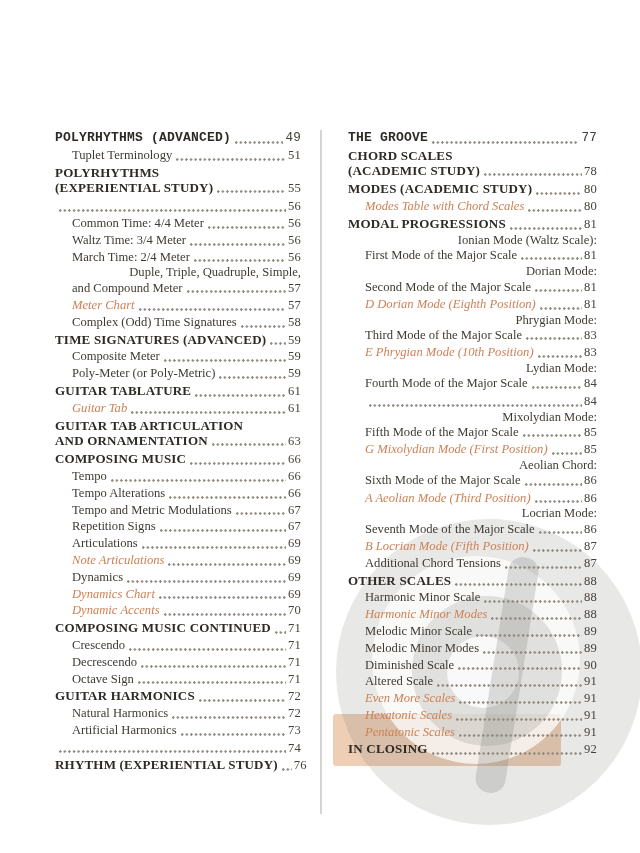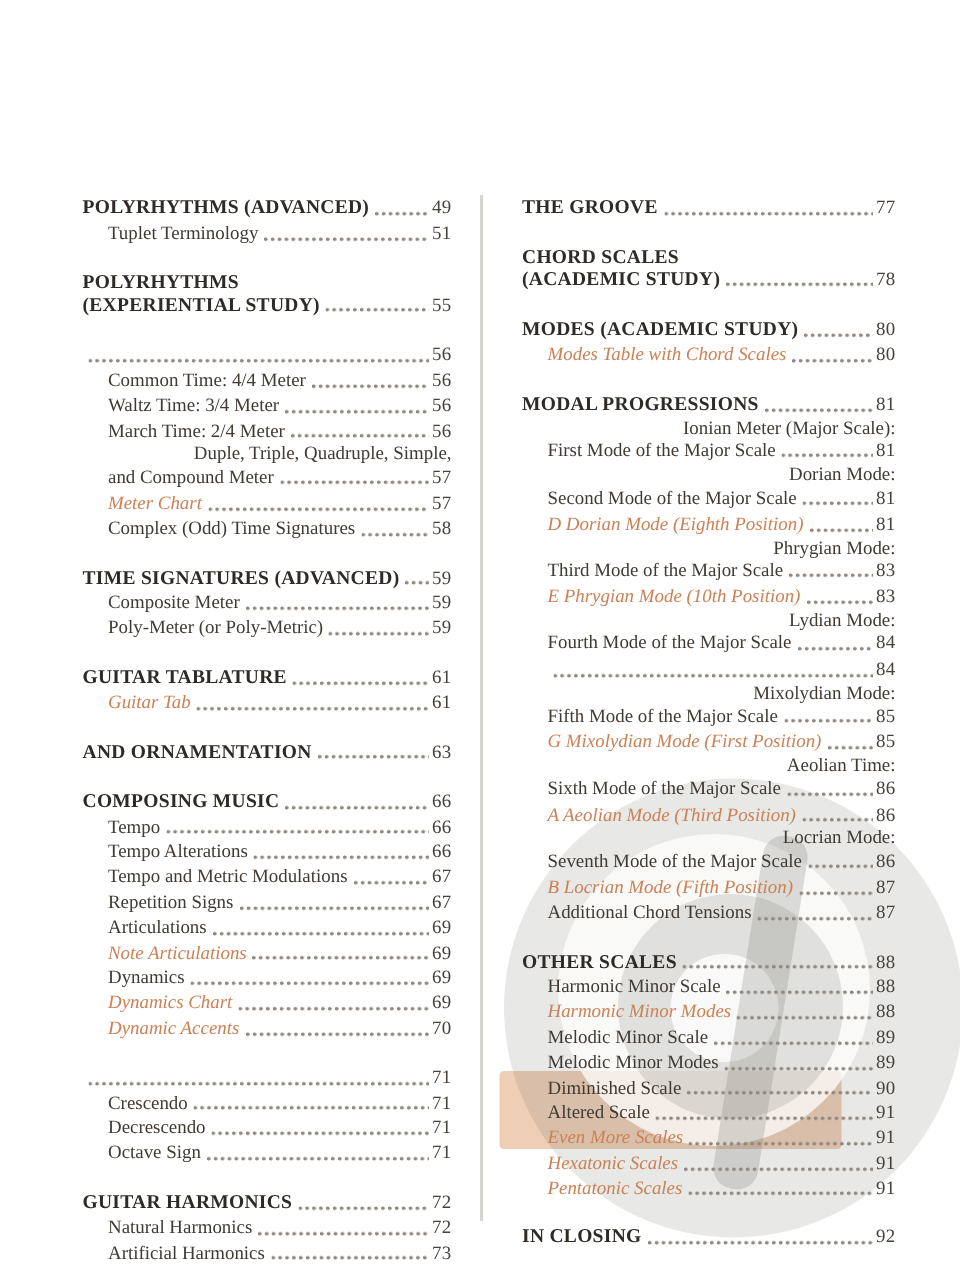--- a/index.html
+++ b/index.html
@@ -19,22 +19,22 @@
   .wm-stem{left:492px;top:556px;width:30px;height:238px;border-radius:14px;background:var(--wm-gray);opacity:.22;transform:rotate(9deg);}
 
   .divider{position:absolute;left:320px;top:130px;width:2px;height:684px;background:var(--divider);z-index:1;}
 
   .col{position:absolute;top:130px;z-index:2;}
   .col-left{left:55px;width:246px;}
   .col-right{left:348px;width:249px;}
 
   .entry{color:var(--body);font-size:12.6px;line-height:16.8px;}
   .entry.multi{line-height:15.3px;padding-bottom:1px;}
-  .entry.heading{font-weight:bold;color:var(--heading);margin-top:16px;font-size:13px;letter-spacing:.2px;}
-  .col .entry:first-child{margin-top:0;}
+  .entry.heading{font-weight:bold;color:var(--heading);margin-top:1px;font-size:13px;letter-spacing:.2px;}
+  .col .entry:first-child{margin-top:0;font-family:Liberation Mono, monospace;}
   .entry.sub,.entry.accent{padding-left:17px;text-align:right;}
   .entry.accent .lbl{color:var(--accent);font-style:italic;}
   .line{display:flex;align-items:baseline;}
   .lbl{white-space:nowrap;}
   .plain{display:block;}
   .lead{
     flex:1;min-width:10px;height:3px;align-self:flex-end;margin:0 2px 3px 4px;
     background-image:radial-gradient(circle at 1.2px 1.5px, var(--dots) 1.05px, rgba(0,0,0,0) 1.35px);
     background-size:4.6px 3px;background-repeat:repeat-x;background-position:left bottom;
   }
@@ -155,20 +155,21 @@
         </div>
       </div>
       <div class="entry accent">
         <div class="line">
           <span class="lbl">Guitar Tab</span>
           <span class="lead"></span>
           <span class="pg">61</span>
         </div>
       </div>
       <div class="entry heading multi">
+        <div class="plain lbl">GUITAR TAB ARTICULATION</div>
         <div class="line">
           <span class="lbl">AND ORNAMENTATION</span>
           <span class="lead"></span>
           <span class="pg">63</span>
         </div>
       </div>
       <div class="entry heading">
         <div class="line">
           <span class="lbl">COMPOSING MUSIC</span>
           <span class="lead"></span>
@@ -233,20 +234,21 @@
       </div>
       <div class="entry accent">
         <div class="line">
           <span class="lbl">Dynamic Accents</span>
           <span class="lead"></span>
           <span class="pg">70</span>
         </div>
       </div>
       <div class="entry heading">
         <div class="line">
+          <span class="lbl">COMPOSING MUSIC CONTINUED</span>
           <span class="lead"></span>
           <span class="pg">71</span>
         </div>
       </div>
       <div class="entry sub">
         <div class="line">
           <span class="lbl">Crescendo</span>
           <span class="lead"></span>
           <span class="pg">71</span>
         </div>
@@ -331,21 +333,21 @@
         </div>
       </div>
       <div class="entry heading">
         <div class="line">
           <span class="lbl">MODAL PROGRESSIONS</span>
           <span class="lead"></span>
           <span class="pg">81</span>
         </div>
       </div>
       <div class="entry sub multi">
-        <div class="plain lbl">Ionian Meter (Major Scale):</div>
+        <div class="plain lbl">Ionian Mode (Waltz Scale):</div>
         <div class="line">
           <span class="lbl">First Mode of the Major Scale</span>
           <span class="lead"></span>
           <span class="pg">81</span>
         </div>
       </div>
       <div class="entry sub multi">
         <div class="plain lbl">Dorian Mode:</div>
         <div class="line">
           <span class="lbl">Second Mode of the Major Scale</span>
@@ -398,21 +400,21 @@
         </div>
       </div>
       <div class="entry accent">
         <div class="line">
           <span class="lbl">G Mixolydian Mode (First Position)</span>
           <span class="lead"></span>
           <span class="pg">85</span>
         </div>
       </div>
       <div class="entry sub multi">
-        <div class="plain lbl">Aeolian Time:</div>
+        <div class="plain lbl">Aeolian Chord:</div>
         <div class="line">
           <span class="lbl">Sixth Mode of the Major Scale</span>
           <span class="lead"></span>
           <span class="pg">86</span>
         </div>
       </div>
       <div class="entry accent">
         <div class="line">
           <span class="lbl">A Aeolian Mode (Third Position)</span>
           <span class="lead"></span>

